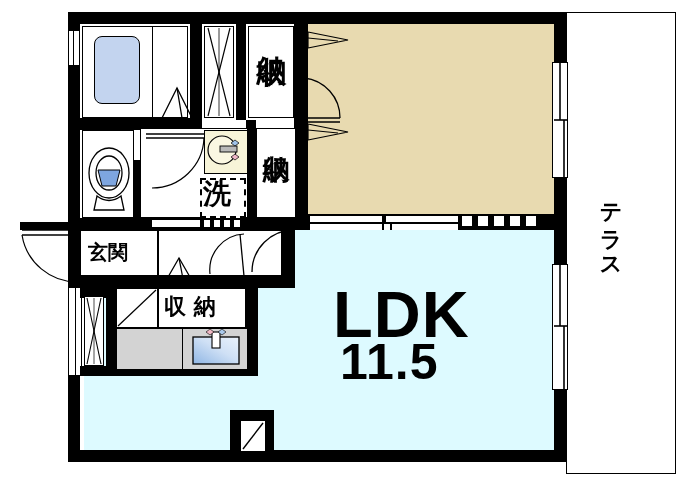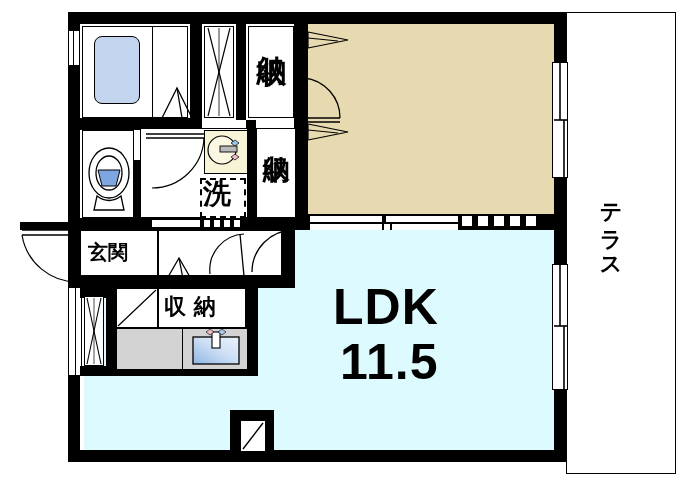--- a/index.html
+++ b/index.html
@@ -230,16 +230,16 @@
   <div class="thinNB" style="left:510px;top:216px;width:10px;height:10px;background:#fff;"></div>
   <div class="thinNB" style="left:526px;top:216px;width:10px;height:10px;background:#fff;"></div>
 
   <div class="thinNB" style="left:152px;top:220px;width:48px;height:7px;background:#fff;"></div>
   <div class="thinNB" style="left:204px;top:220px;width:6px;height:7px;background:#fff;"></div>
   <div class="thinNB" style="left:214px;top:220px;width:6px;height:7px;background:#fff;"></div>
   <div class="thinNB" style="left:224px;top:220px;width:6px;height:7px;background:#fff;"></div>
   <div class="thinNB" style="left:234px;top:220px;width:6px;height:7px;background:#fff;"></div>
 
 
-  <div class="label" style="left:333px;top:282px;font-size:50px;letter-spacing:1px;">LDK</div>
+  <div class="label" style="left:333px;top:282px;font-size:65px;letter-spacing:1px;">LDK</div>
   <div class="label" style="left:340px;top:337px;font-size:50px;letter-spacing:1px;">11.5</div>
 
 </div>
 
 </body></html>

